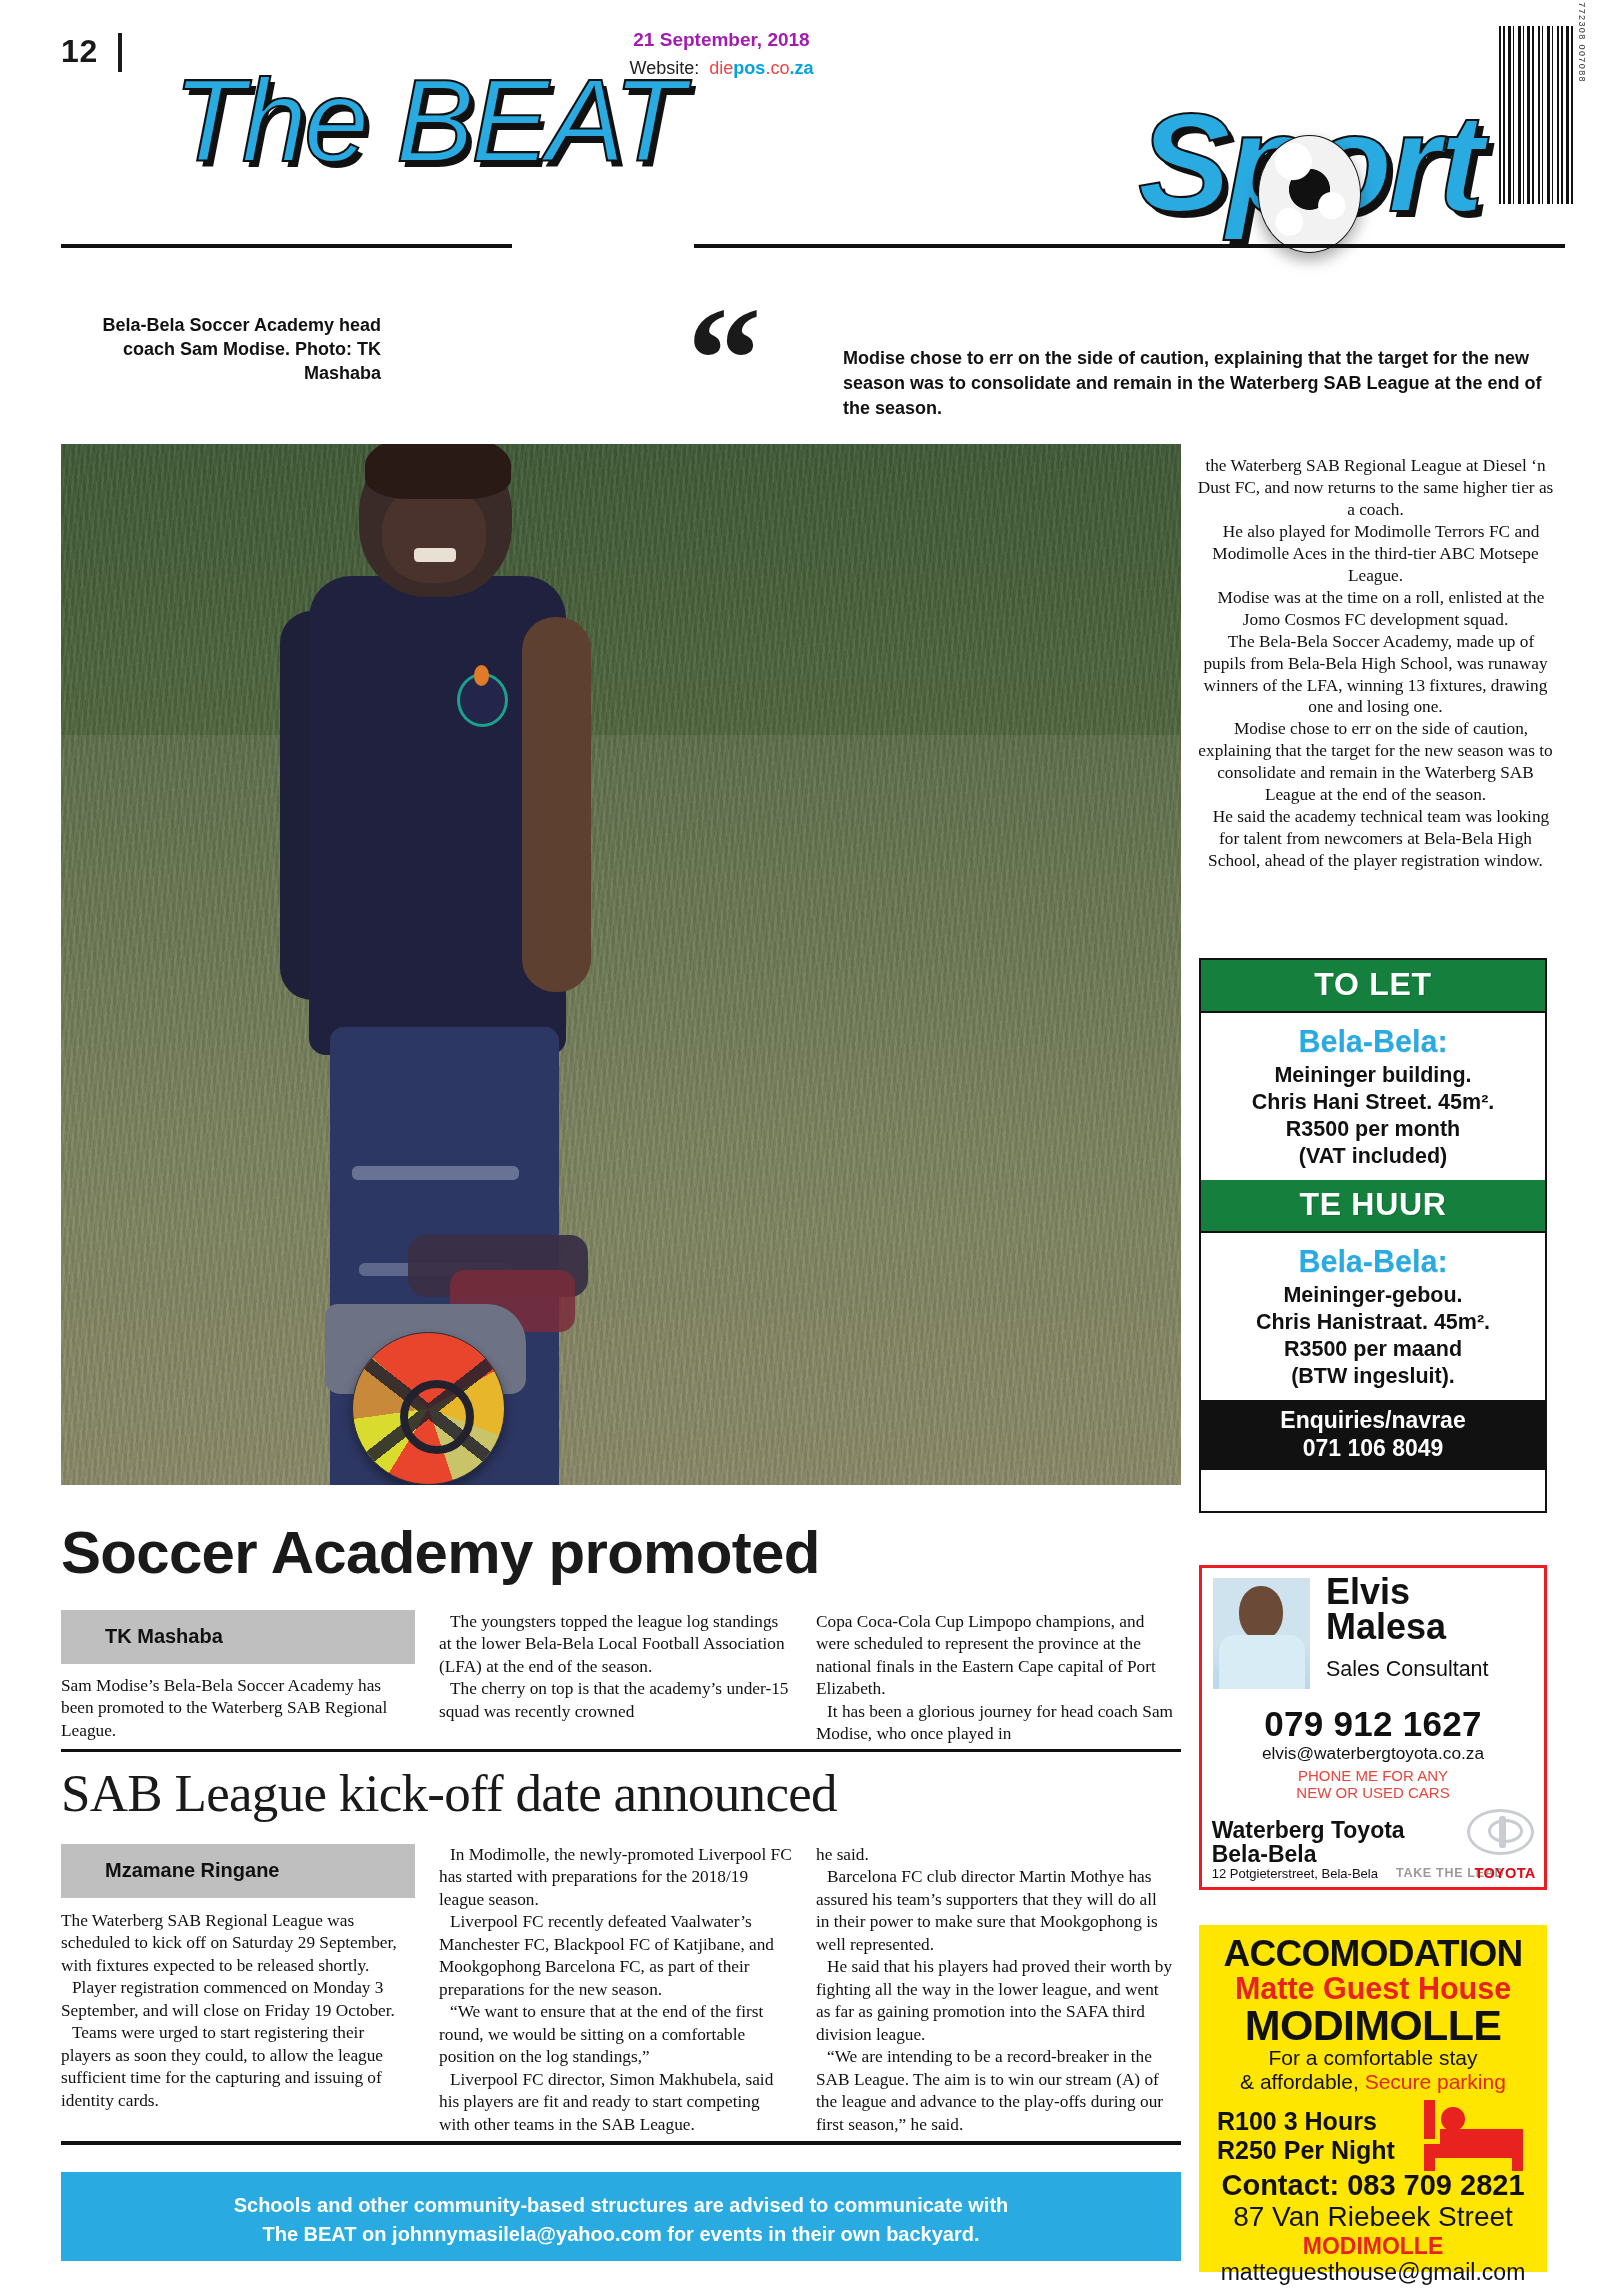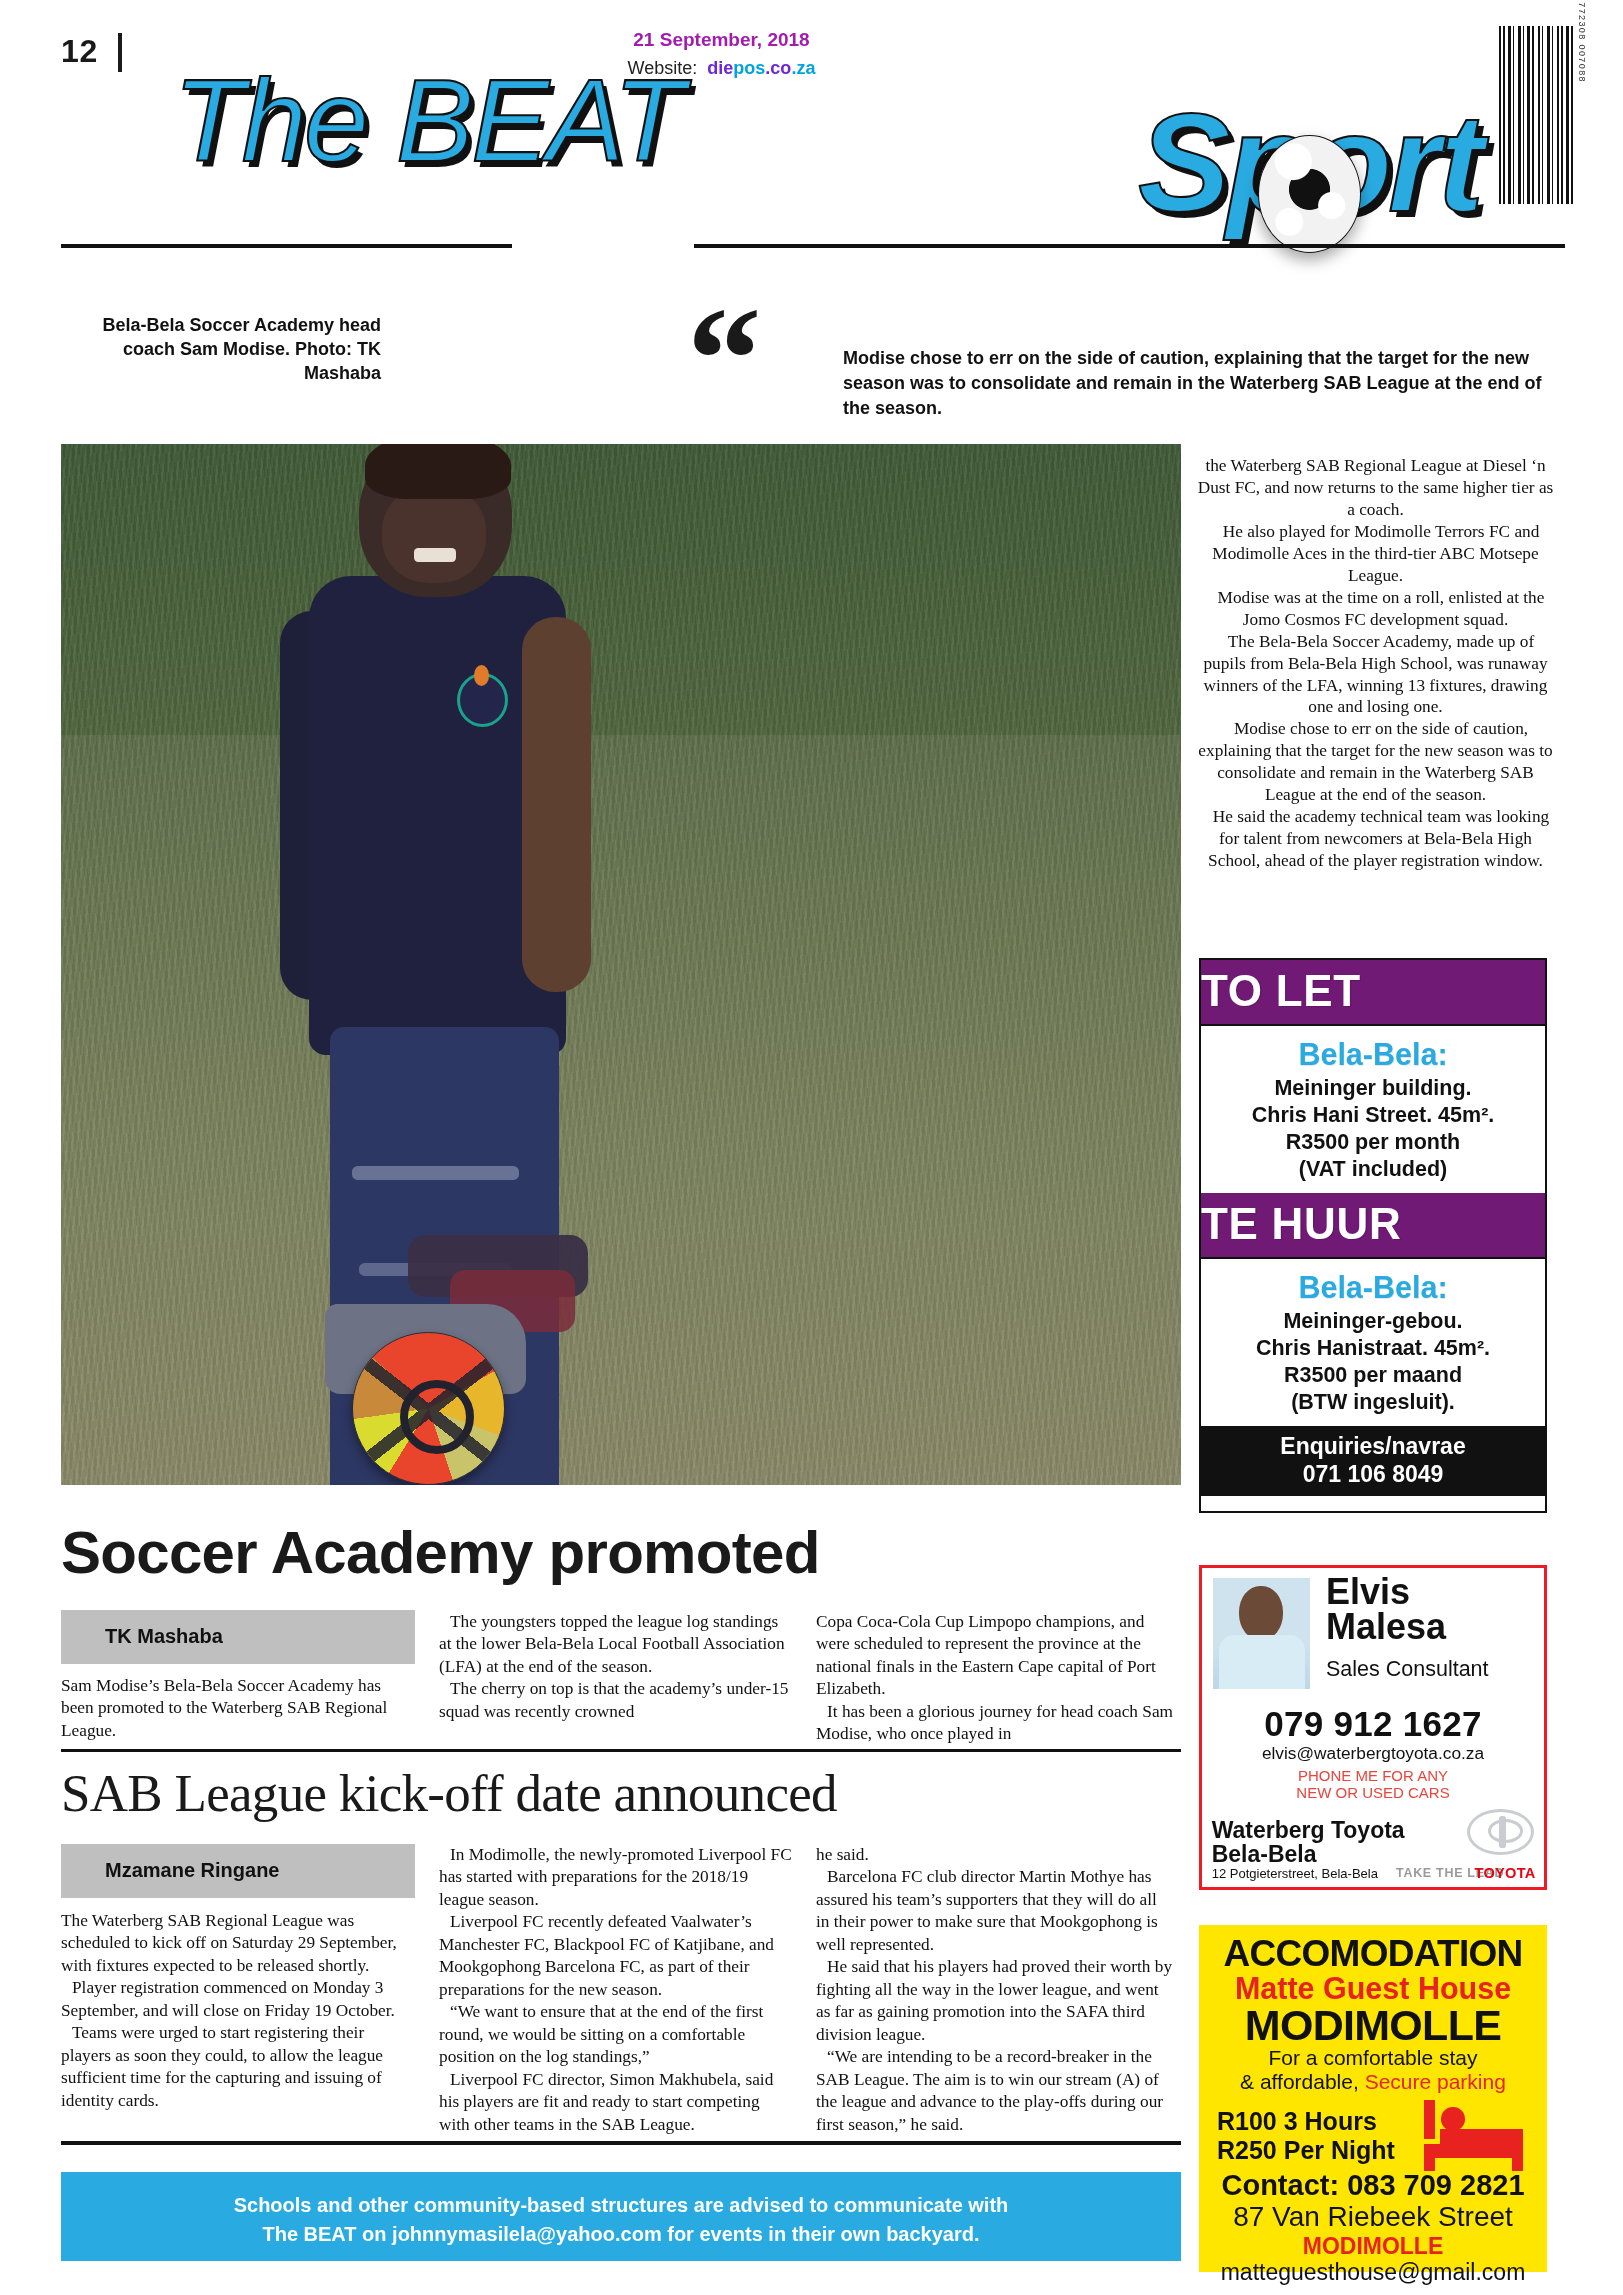--- a/index.html
+++ b/index.html
@@ -21,21 +21,21 @@
     position:absolute; left:118px; top:33px; width:3.5px; height:39px; background:#1a1a1a;
   }
   .issue-date {
     position:absolute; left:527px; top:29px; width:389px; text-align:center;
     font-family:"Liberation Sans", sans-serif; font-weight:bold; font-size:19px; color:#a21caf;
   }
   .website-line {
     position:absolute; left:527px; top:58px; width:389px; text-align:center;
     font-family:"Liberation Sans", sans-serif; font-size:18px; color:#222;
   }
-  .c-red { color:#6d28d9; font-weight:bold; }
+  .c-red { color:#ef4444; font-weight:normal; }
   .c-blue { color:#00a3e0; font-weight:bold; }
 
   
   .masthead { position:absolute; left:173px; top:62px; width:1214px; height:139px; }
   .mh-text {
     position:absolute; left:0; top:0;
     font-family:"Liberation Sans", sans-serif;
     font-weight:normal; font-style:italic; font-size:117px;
     color:#29abe2; letter-spacing:-2.8px; line-height:1;
     text-shadow: 4.9px 5.6px 0 #111;
@@ -174,22 +174,22 @@
   .rcol p { text-indent:11px; }
   .rcol p.first { text-indent:0; }
 
   
   .ad-tolet {
     position:absolute; left:1199px; top:958px; width:348px; height:555px;
     border:2.8px solid #111; background:#fff;
     font-family:"Liberation Sans", sans-serif;
   }
   .tl-band {
-    background:#701a75; color:#fff; text-align:left;
-    font-weight:bold; font-size:44px; letter-spacing:0.7px; padding:5.6px 0 8.3px;
+    background:#15803d; color:#fff; text-align:center;
+    font-weight:bold; font-size:32px; letter-spacing:0.7px; padding:5.6px 0 8.3px;
     border-bottom:2.8px solid #111; text-shadow:1.4px 1.4px 0 rgba(0,0,0,.12);
   }
   .tl-body { padding:11px 7px 10px; text-align:center; }
   .tl-city { color:#29abe2; font-weight:bold; font-size:30.5px; margin-bottom:2.8px;
              text-shadow:0.7px 0.7px 0 rgba(0,0,0,.1); }
   .tl-lines { font-weight:bold; font-size:21.5px; line-height:1.26; color:#111; }
   .tl-foot {
     background:#111; color:#fff; text-align:center; font-weight:bold;
     font-size:23px; line-height:1.2; padding:7px 0 8.3px;
   }

